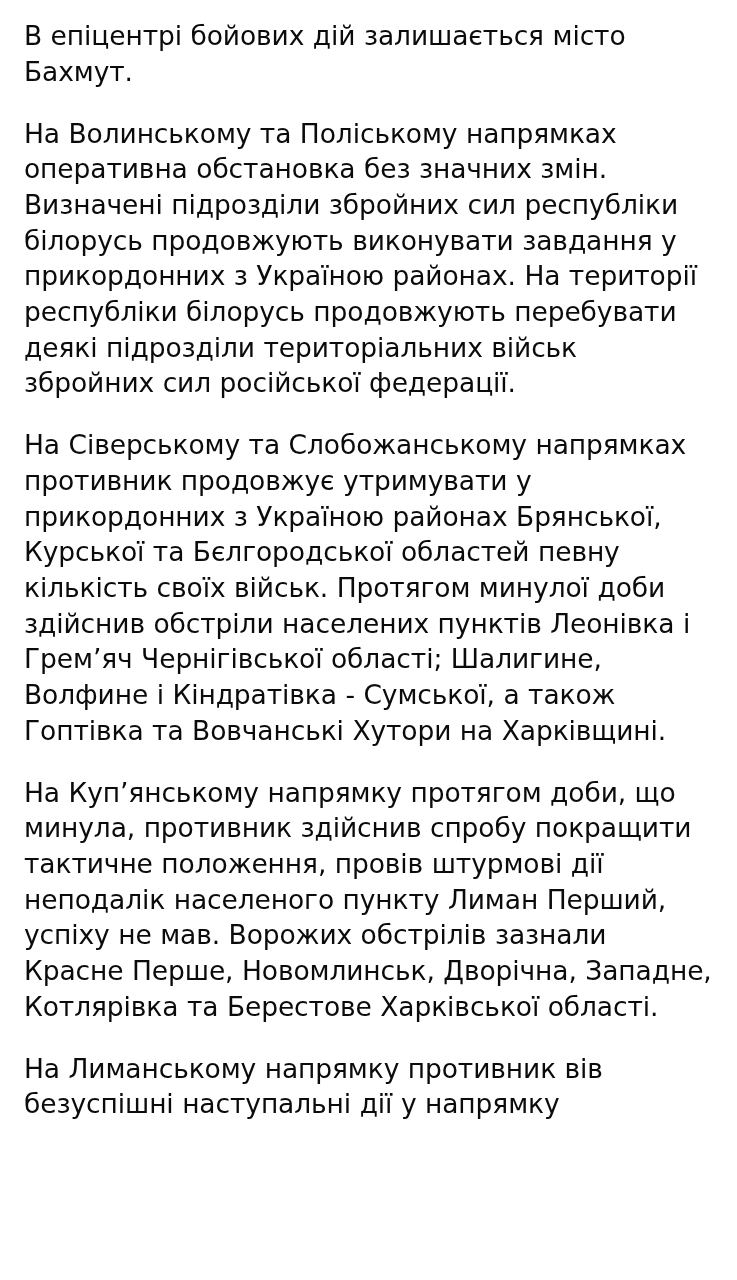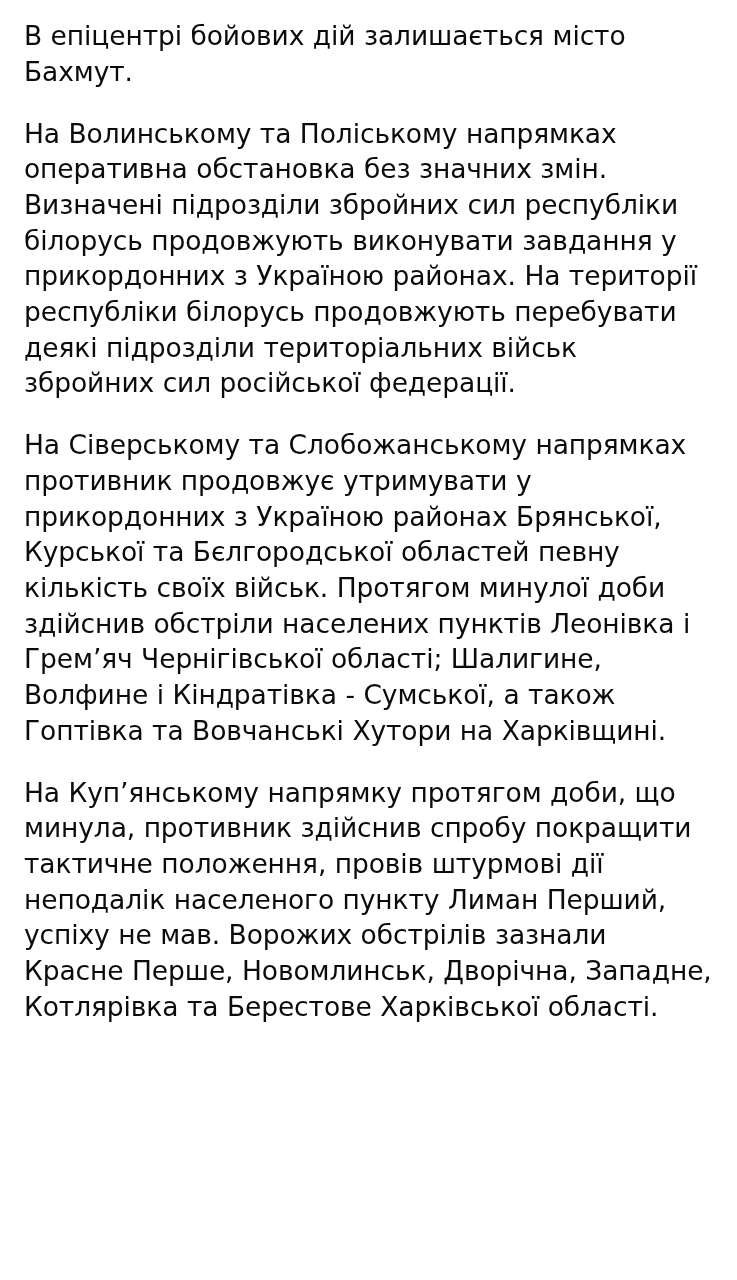--- a/index.html
+++ b/index.html
@@ -46,14 +46,15 @@
 </style>
 </head>
 <body>
 
 <div class="page">
   <article class="doc">
     <p class="para">В епіцентрі бойових дій залишається місто Бахмут.</p>
     <p class="para">На Волинському та Поліському напрямках оперативна обстановка без значних змін. Визначені підрозділи збройних сил республіки білорусь продовжують виконувати завдання у прикордонних з Україною районах. На території республіки білорусь продовжують перебувати деякі підрозділи територіальних військ збройних сил російської федерації.</p>
     <p class="para">На Сіверському та Слобожанському напрямках противник продовжує утримувати у прикордонних з Україною районах Брянської, Курської та Бєлгородської областей певну кількість своїх військ. Протягом минулої доби здійснив обстріли населених пунктів Леонівка і Грем’яч Чернігівської області; Шалигине, Волфине і Кіндратівка - Сумської, а також Гоптівка та Вовчанські Хутори на Харківщині.</p>
     <p class="para">На Куп’янському напрямку протягом доби, що минула, противник здійснив спробу покращити тактичне положення, провів штурмові дії неподалік населеного пункту Лиман Перший, успіху не мав. Ворожих обстрілів зазнали Красне Перше, Новомлинськ, Дворічна, Западне, Котлярівка та Берестове Харківської області.</p>
+    <p class="para clipped">На Лиманському напрямку противник вів безуспішні наступальні дії у напрямку</p>
   </article>
 </div>
 
 </body></html>

